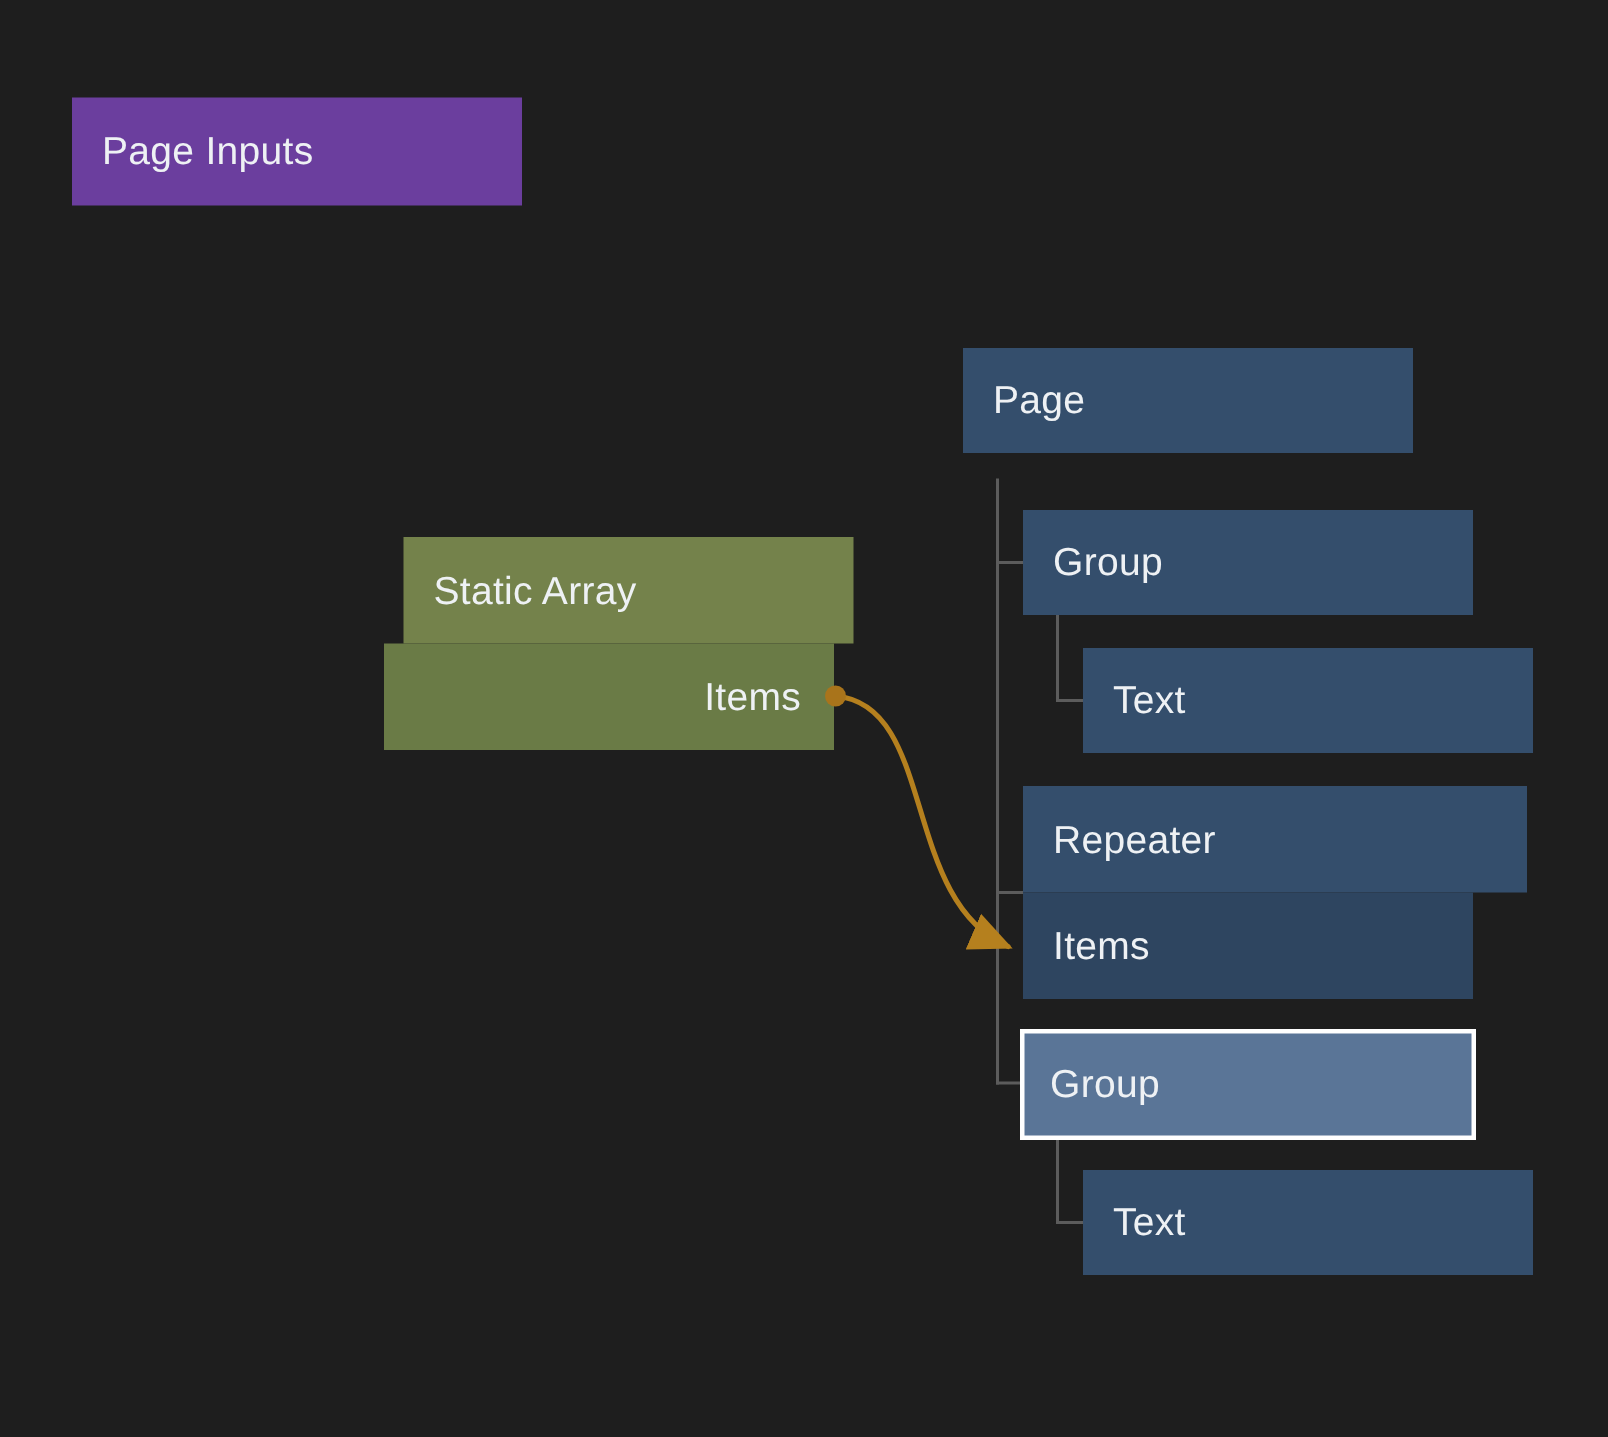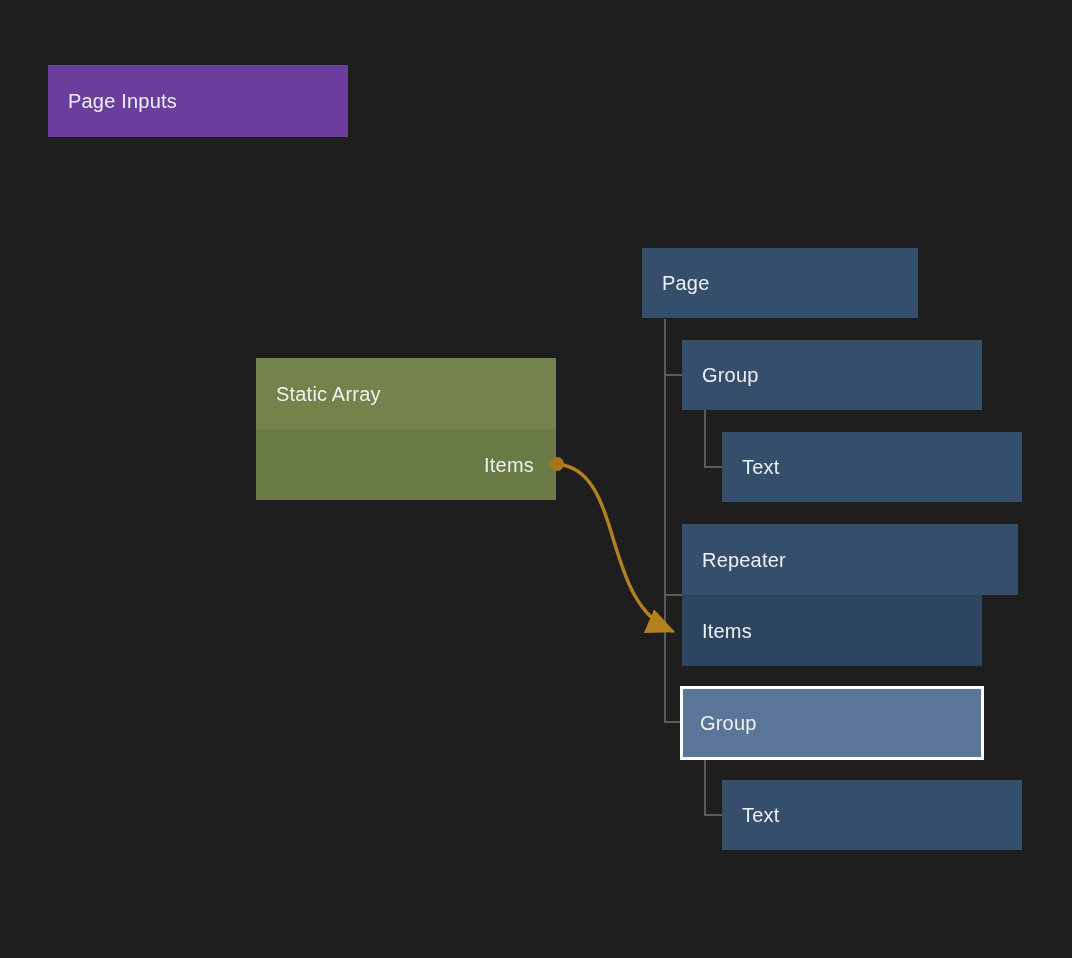--- a/index.html
+++ b/index.html
@@ -26,21 +26,21 @@
     position: absolute;
     box-sizing: border-box;
     color: #eceff2;
   }
 
   .node-label {
     position: absolute;
     left: 20px;
     top: 50%;
     transform: translateY(-50%);
-    font-size: 20px;
+    font-size: 26px;
     font-weight: 400;
     letter-spacing: 0.2px;
     white-space: nowrap;
     color: #eef1f4;
   }
 
   .node-label.right {
     left: auto;
     right: 22px;
   }
@@ -102,28 +102,28 @@
       <path d="M 705 410 L 705 467 L 721 467"></path>
 
       <path d="M 705 760 L 705 815 L 721 815"></path>
     </g>
   </svg>
 
   <div class="node node-input" style="left:48px; top:65px; width:300px; height:72px;">
     <span class="node-label">Page Inputs</span>
   </div>
 
-  <div class="node node-data-head" style="left:256px; top:358px; width:300px; height:71px;padding-left:22px;">
+  <div class="node node-data-head" style="left:269px; top:358px; width:300px; height:71px;padding-left:22px;">
     <span class="node-label">Static Array</span>
   </div>
   <div class="node node-data-body" style="left:256px; top:429px; width:300px; height:71px;">
     <span class="node-label right">Items</span>
   </div>
 
-  <div class="node node-elem" style="left:642px; top:248px; width:276px; height:70px;">
+  <div class="node node-elem" style="left:642px; top:232px; width:300px; height:70px;">
     <span class="node-label">Page</span>
   </div>
 
   <div class="node node-elem" style="left:682px; top:340px; width:300px; height:70px;">
     <span class="node-label">Group</span>
   </div>
 
   <div class="node node-elem" style="left:722px; top:432px; width:300px; height:70px;">
     <span class="node-label">Text</span>
   </div>

